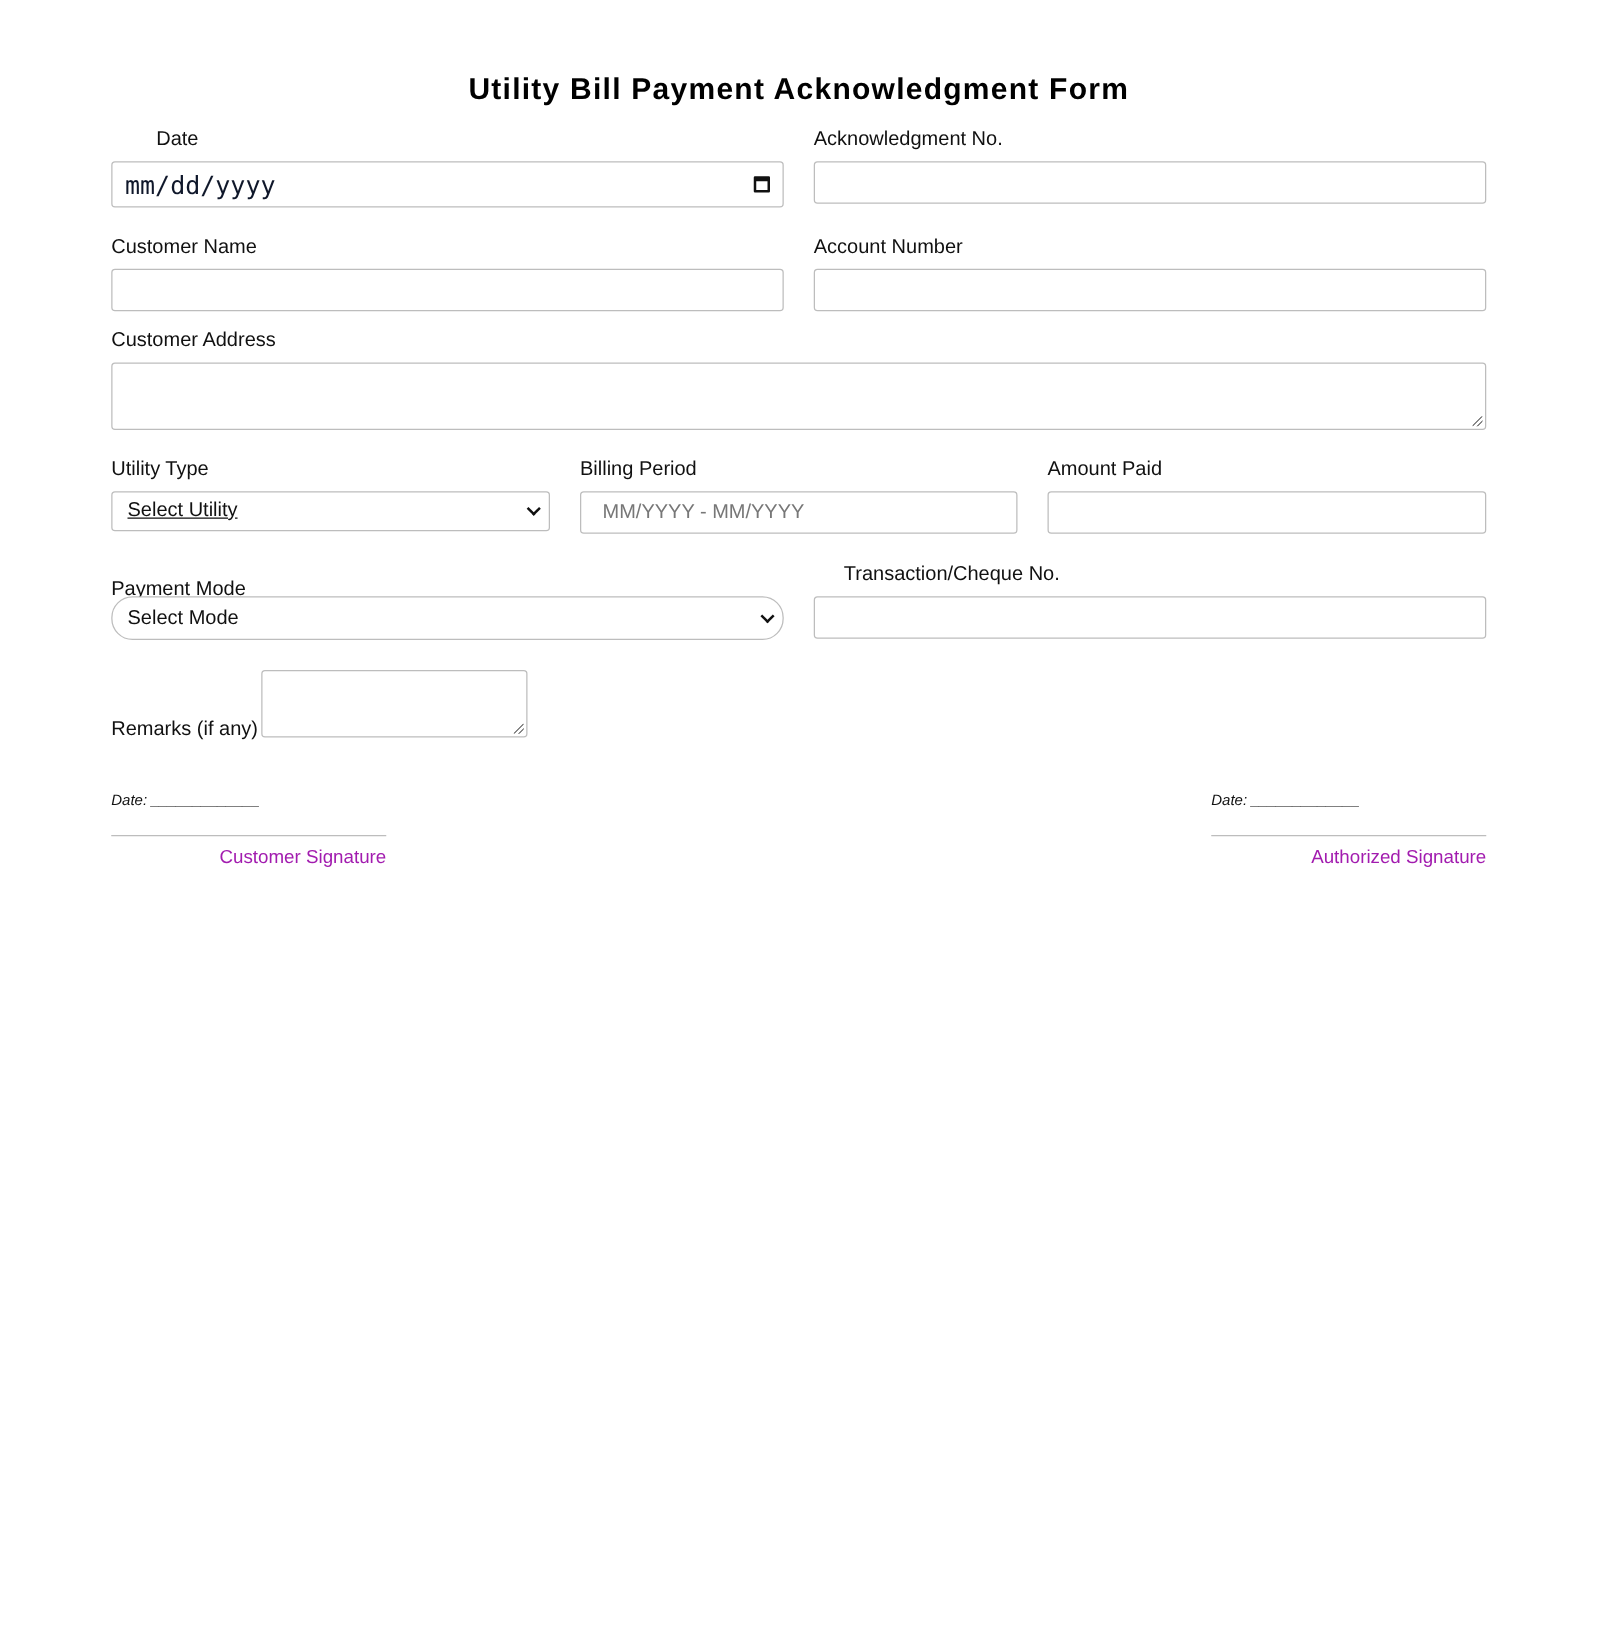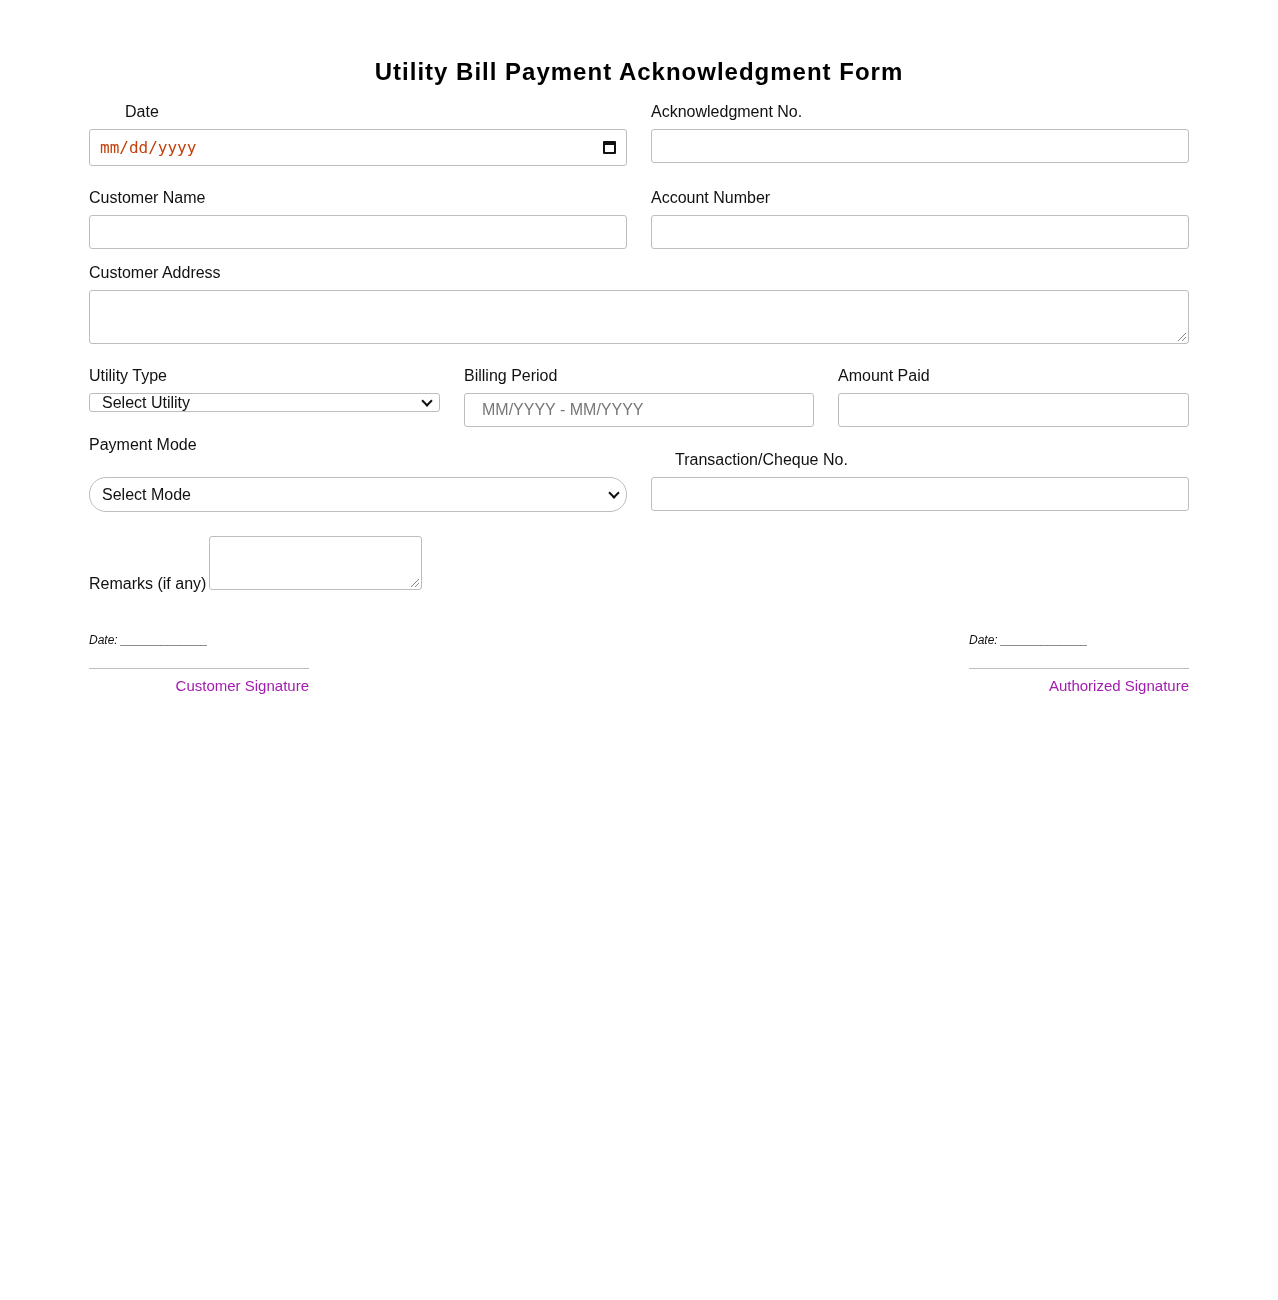--- a/index.html
+++ b/index.html
@@ -1,21 +1,21 @@
 <!DOCTYPE html>
 <html><head>
 <meta charset="utf-8">
 <style>
   html, body { margin: 0; padding: 0; background: #ffffff; }
   body { width: 1278px; height: 1300px; font-family: "Liberation Sans", sans-serif; color: #111; position: relative; }
   .container { position: absolute; left: 89px; top: 0; width: 1100px; }
   h1 { position: absolute; left: 0; width: 1100px; top: 58px; margin: 0; text-align: center; font-size: 24px; font-weight: bold; letter-spacing: 1px; color: #000; }
   .label { position: absolute; font-size: 16px; color: #111; }
   .field { position: absolute; box-sizing: border-box; border: 1px solid #bdbdbd; border-radius: 3px; background: #fff; }
-  .date-input { display: flex; align-items: center; justify-content: space-between; padding: 12px 10px; font-family: "DejaVu Sans Mono", monospace; font-size: 16px; color: #c2410c; }
+  .date-input { display: flex; align-items: center; justify-content: space-between; padding: 12px 10px; font-family: "DejaVu Sans Mono", monospace; font-size: 20px; color: #0f172a; }
   .cal-icon { width: 13px; height: 13px; border: 2px solid #111; border-top-width: 4px; box-sizing: border-box; border-radius: 1px; }
   .select { display: flex; align-items: center; justify-content: space-between; padding: 0 8px 0 12px; font-size: 16px; color: #111; }
   .chev { width: 6px; height: 6px; border-right: 2px solid #111; border-bottom: 2px solid #111; transform: rotate(45deg); margin-top: -4px; }
   .placeholder { display: flex; align-items: center; padding: 0 17px; font-size: 16px; color: #777; }
   .resize { position: absolute; right: 2px; bottom: 2px; width: 8px; height: 8px;
     background: linear-gradient(135deg, transparent 45%, #888 45%, #888 55%, transparent 55%, transparent 70%, #888 70%, #888 80%, transparent 80%); }
   .sig-line { position: absolute; height: 1px; background: #bdbdbd; width: 220px; }
   .sig-label { position: absolute; width: 220px; text-align: right; font-size: 15px; color: #a21caf; }
   .date-line { position: absolute; font-size: 12px; color: #111; font-style: italic; }
 </style>
@@ -39,34 +39,34 @@
 
   <div class="label" style="left:562px; top:189px;">Account Number</div>
   <div class="field" style="left:562px; top:215px; width:538px; height:34px;"></div>
 
   <div class="label" style="left:0; top:264px;">Customer Address</div>
   <div class="field" style="left:0; top:290px; width:1100px; height:54px;">
     <span class="resize"></span>
   </div>
 
   <div class="label" style="left:0; top:367px;">Utility Type</div>
-  <div class="field select" style="left:0; top:393px; width:351px; height:19px;">
+  <div class="field select" style="left:0; top:393px; width:351px; height:32px;text-decoration:underline;">
     <span>Select Utility</span>
     <span class="chev"></span>
   </div>
 
   <div class="label" style="left:375px; top:367px;">Billing Period</div>
   <div class="field placeholder" style="left:375px; top:393px; width:350px; height:34px;">
     <span>MM/YYYY - MM/YYYY</span>
   </div>
 
   <div class="label" style="left:749px; top:367px;">Amount Paid</div>
   <div class="field" style="left:749px; top:393px; width:351px; height:34px;"></div>
 
-  <div class="label" style="left:0; top:436px;">Payment Mode</div>
+  <div class="label" style="left:0; top:463px;">Payment Mode</div>
   <div class="field select" style="left:0; top:477px; width:538px; height:35px;border-radius:17px;">
     <span>Select Mode</span>
     <span class="chev"></span>
   </div>
 
   <div class="label" style="left:562px; top:451px;margin-left:24px;">Transaction/Cheque No.</div>
   <div class="field" style="left:562px; top:477px; width:538px; height:34px;"></div>
 
   <div class="label" style="left:0; top:575px;">Remarks (if any)</div>
   <div class="field" style="left:120px; top:536px; width:213px; height:54px;">

